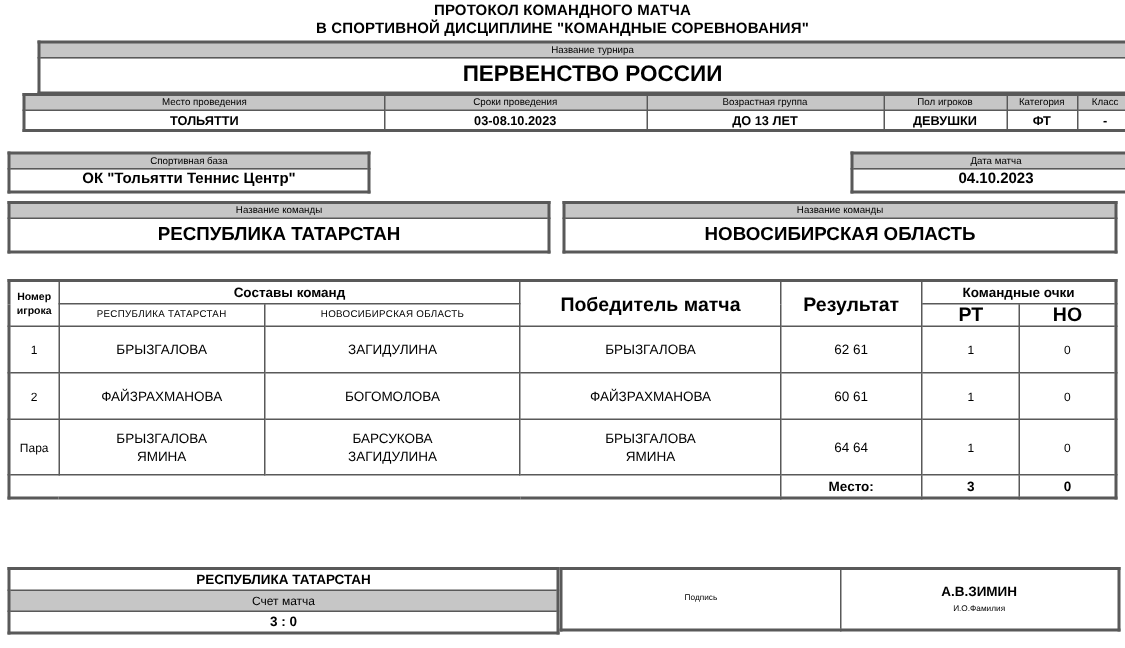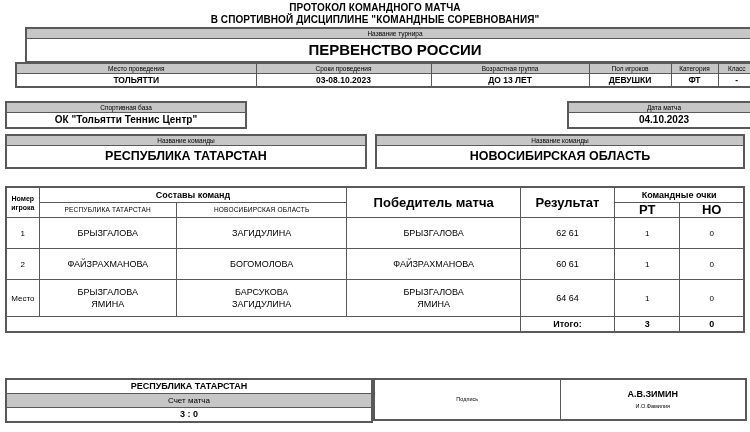--- a/index.html
+++ b/index.html
@@ -331,35 +331,35 @@
         <td class="mt-cell-small">2</td>
         <td class="mt-cell">ФАЙЗРАХМАНОВА</td>
         <td class="mt-cell">БОГОМОЛОВА</td>
         <td class="mt-cell">ФАЙЗРАХМАНОВА</td>
         <td class="mt-cell">60 61</td>
         <td class="mt-cell-small">1</td>
         <td class="mt-cell-small">0</td>
       </tr>
 
       <tr>
-        <td class="mt-cell-small">Место</td>
+        <td class="mt-cell-small">Пара</td>
         <td class="mt-cell-pair">БРЫЗГАЛОВА<br>ЯМИНА</td>
         <td class="mt-cell-pair">БАРСУКОВА<br>ЗАГИДУЛИНА</td>
         <td class="mt-cell-pair">БРЫЗГАЛОВА<br>ЯМИНА</td>
         <td class="mt-cell">64 64</td>
         <td class="mt-cell-small">1</td>
         <td class="mt-cell-small">0</td>
       </tr>
 
       <tr>
         <td class="noborder"></td>
         <td class="noborder"></td>
         <td class="noborder"></td>
         <td class="noborder"></td>
-        <td class="mt-total-label">Итого:</td>
+        <td class="mt-total-label">Место:</td>
         <td class="mt-total-val">3</td>
         <td class="mt-total-val">0</td>
       </tr>
     </tbody>
   </table>
 
   <table class="frame abs" id="footer-left">
     <tbody>
     <tr>
           <td class="ft-val">РЕСПУБЛИКА ТАТАРСТАН</td>

